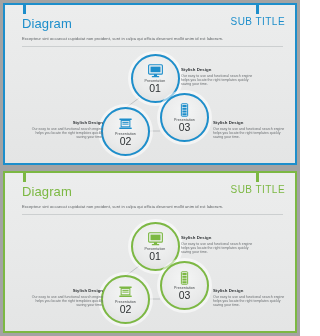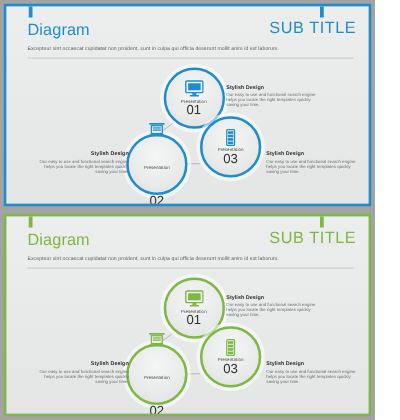--- a/index.html
+++ b/index.html
@@ -33,21 +33,21 @@
 
   .title{
     position:absolute;left:17px;top:12px;
     font-size:13px;line-height:13px;
     color:var(--accent);
     letter-spacing:.1px;
     font-weight:400;
   }
   .subtitle{
     position:absolute;right:10px;top:13px;
-    font-size:13px;line-height:8px;
+    font-size:10px;line-height:8px;
     color:var(--accent);
     letter-spacing:.45px;
     font-weight:400;
   }
   .lead{
     position:absolute;left:17px;top:31px;
     font-size:4.1px;line-height:5px;
     color:#5d6164;
     letter-spacing:.06px;
     white-space:nowrap;
@@ -69,21 +69,21 @@
     width:49px;height:49px;
     border-radius:50%;
     box-sizing:border-box;
     border:2.2px solid var(--accent);
     background:radial-gradient(circle at 50% 35%,#f4f5f5 0%,#e9eaea 60%,#dcdddd 100%);
     box-shadow:0 0 0 3px rgba(255,255,255,.55);
     display:flex;flex-direction:column;
     align-items:center;justify-content:center;
   }
   .node.n1{left:125.5px;top:5px;}
-  .node.n2{left:96px;top:58px;gap:20px;}
+  .node.n2{left:96px;top:58px;}
   .node.n3{left:155px;top:44px;}
 
   .node .ico{
     height:15px;display:flex;align-items:flex-end;justify-content:center;
     margin-bottom:1px;
   }
   .node .cap{
     font-size:3.6px;line-height:4px;color:#44484b;letter-spacing:.05px;
   }
   .node .num{

